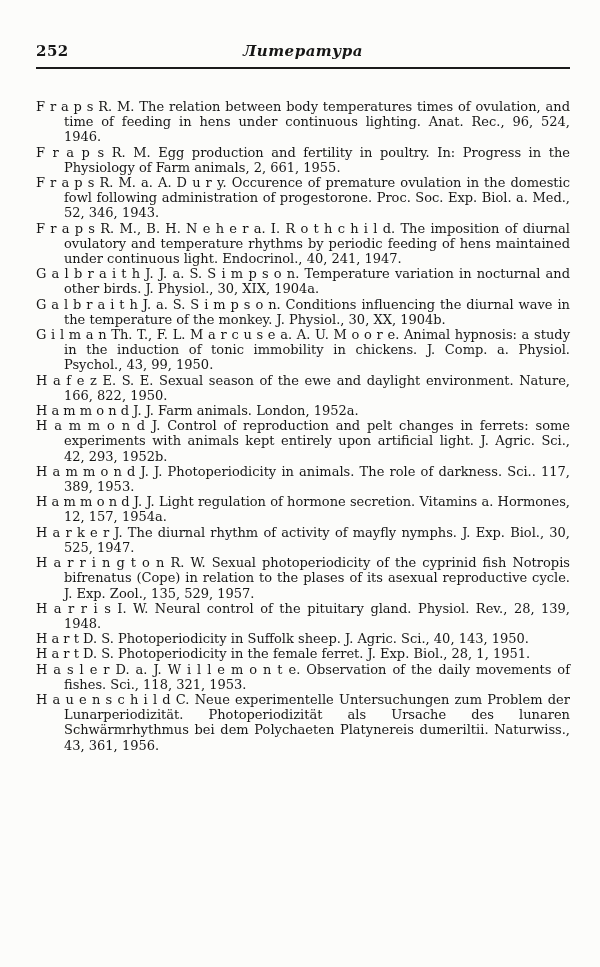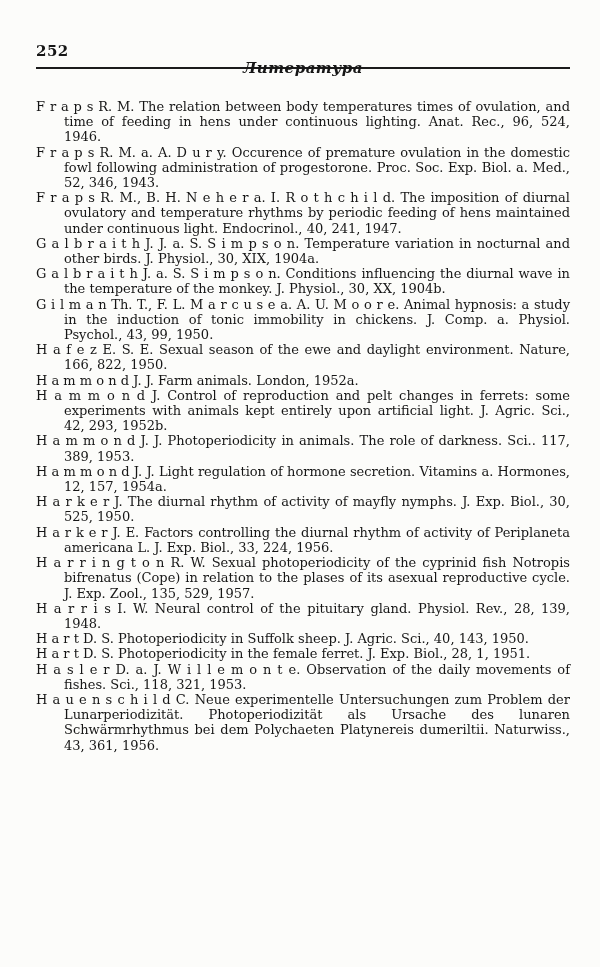--- a/index.html
+++ b/index.html
@@ -29,21 +29,21 @@
     left: 0;
     top: 0;
     font-size: 15px;
     font-weight: bold;
     letter-spacing: 0.5px;
   }
   .head-title {
     position: absolute;
     left: 0;
     right: 0;
-    top: 17px;
+    top: 0;
     text-align: center;
     font-size: 15px;
     font-style: italic;
     font-weight: bold;
     letter-spacing: 0.5px;
   }
   .head-rule {
     margin-top: 5px;
     height: 0;
     border-top: 2px solid #1b1b1b;
@@ -65,32 +65,32 @@
 
 <div class="page">
   <div class="running-head">
     <span class="page-number">252</span>
     <span class="head-title">Литература</span>
   </div>
   <div class="head-rule"></div>
 
   <div class="refs" id="refs">
       <p class="ref">F r a p s  R. M. The relation between body temperatures times of ovulation, and time of feeding in hens under continuous lighting. Anat. Rec., 96, 524, 1946.</p>
+      <p class="ref">F r a p s  R. M. Egg production and fertility in poultry. In: Progress in the Physiology of Farm animals, 2, 661, 1955.</p>
       <p class="ref">F r a p s  R. M. a. A. D u r y.  Occurence of premature ovulation in the domestic fowl following administration of progestorone. Proc. Soc. Exp. Biol. a. Med., 52, 346, 1943.</p>
       <p class="ref">F r a p s  R. M., B. H. N e h e r  a. I. R o t h c h i l d.  The imposition of diurnal ovulatory and temperature rhythms by periodic feeding of hens maintained under continuous light. Endocrinol., 40, 241, 1947.</p>
       <p class="ref">G a l b r a i t h  J. J. a. S. S i m p s o n.  Temperature variation in nocturnal and other birds. J. Physiol., 30, XIX, 1904a.</p>
       <p class="ref">G a l b r a i t h  J. a. S. S i m p s o n.  Conditions influencing the diurnal wave in the temperature of the monkey. J. Physiol., 30, XX, 1904b.</p>
       <p class="ref">G i l m a n  Th. T., F. L. M a r c u s e  a. A. U. M o o r e.  Animal hypnosis: a study in the induction of tonic immobility in chickens. J. Comp. a. Physiol. Psychol., 43, 99, 1950.</p>
       <p class="ref">H a f e z  E. S. E. Sexual season of the ewe and daylight environment. Nature, 166, 822, 1950.</p>
       <p class="ref">H a m m o n d  J. J. Farm animals. London, 1952a.</p>
       <p class="ref">H a m m o n d  J. Control of reproduction and pelt changes in ferrets: some experiments with animals kept entirely upon artificial light. J. Agric. Sci., 42, 293, 1952b.</p>
       <p class="ref">H a m m o n d  J. J. Photoperiodicity in animals. The role of darkness. Sci.. 117, 389, 1953.</p>
       <p class="ref">H a m m o n d  J. J. Light regulation of hormone secretion. Vitamins a. Hormones, 12, 157, 1954a.</p>
-      <p class="ref">H a r k e r  J. The diurnal rhythm of activity of mayfly nymphs. J. Exp. Biol., 30, 525, 1950.</p>
-      <p class="ref">H a r k e r  J. E. Factors controlling the diurnal rhythm of activity of Periplaneta americana L. J. Exp. Biol., 33, 224, 1956.</p>
+      <p class="ref">H a r k e r  J. The diurnal rhythm of activity of mayfly nymphs. J. Exp. Biol., 30, 525, 1947.</p>
       <p class="ref">H a r r i n g t o n  R. W. Sexual photoperiodicity of the cyprinid fish Notropis bifrenatus (Cope) in relation to the plases of its asexual reproductive cycle. J. Exp. Zool., 135, 529, 1957.</p>
       <p class="ref">H a r r i s  I. W. Neural control of the pituitary gland. Physiol. Rev., 28, 139, 1948.</p>
       <p class="ref">H a r t  D. S. Photoperiodicity in Suffolk sheep. J. Agric. Sci., 40, 143, 1950.</p>
       <p class="ref">H a r t  D. S. Photoperiodicity in the female ferret. J. Exp. Biol., 28, 1, 1951.</p>
       <p class="ref">H a s l e r  D. a. J. W i l l e m o n t e.  Observation of the daily movements of fishes. Sci., 118, 321, 1953.</p>
       <p class="ref">H a u e n s c h i l d  C. Neue experimentelle Untersuchungen zum Problem der Lunarperiodizität. Photoperiodizität als Ursache des lunaren Schwärmrhythmus bei dem Polychaeten Platynereis dumeriltii. Naturwiss., 43, 361, 1956.</p>
     </div>
 </div>
 
 </body></html>

